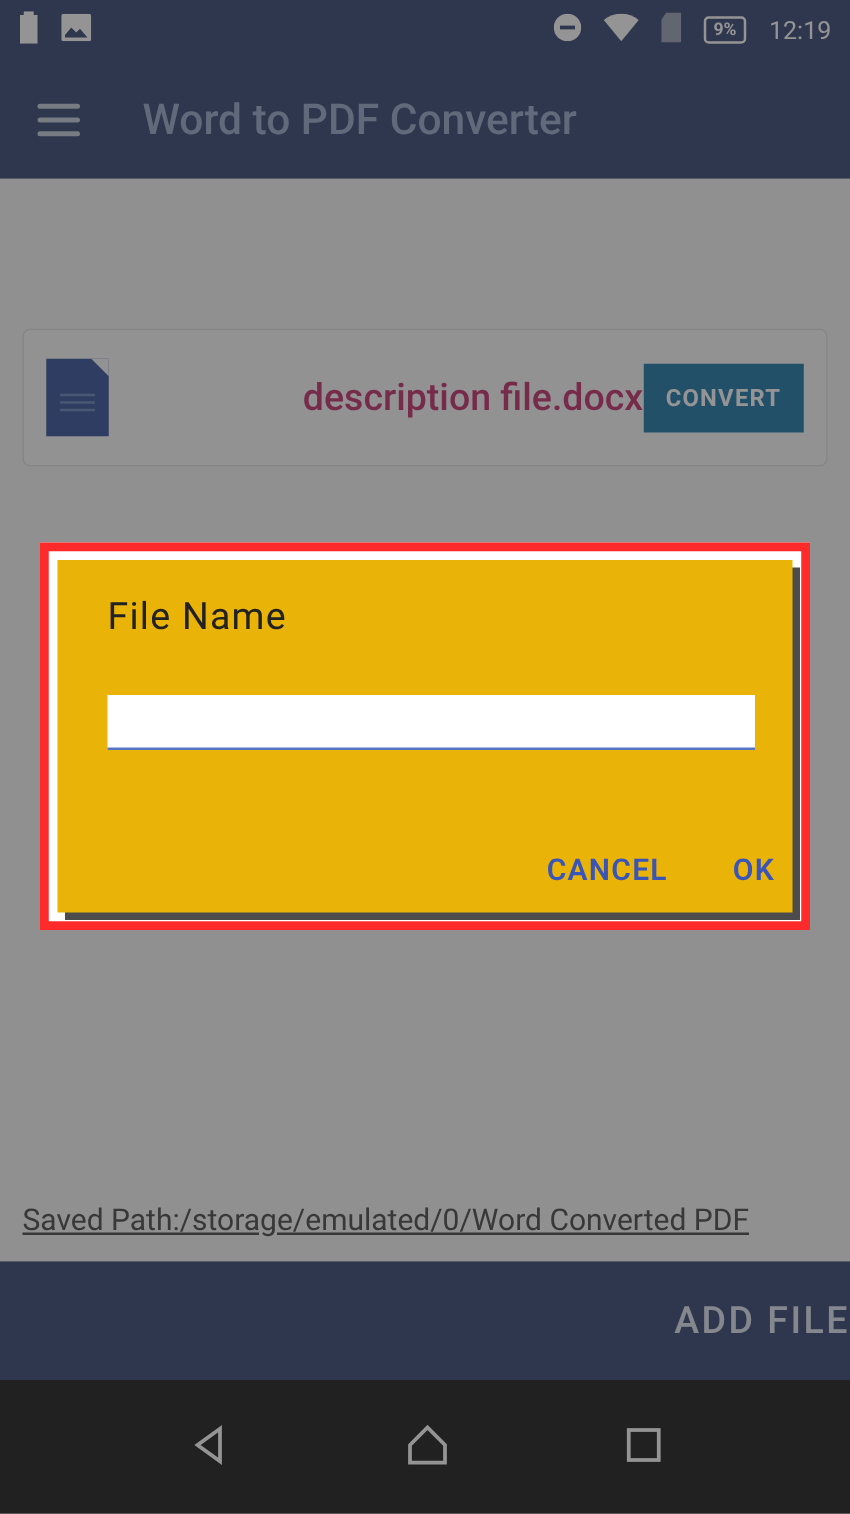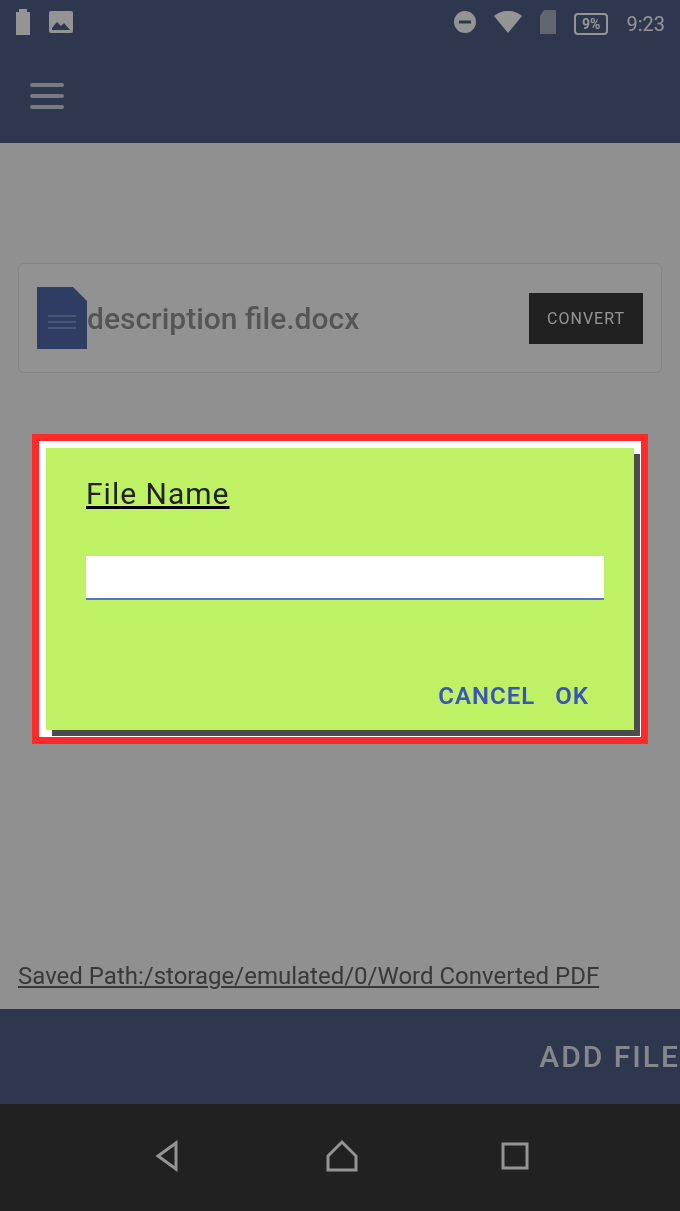--- a/index.html
+++ b/index.html
@@ -106,32 +106,32 @@
       border-width: 0 14px 14px 0;
       border-color: transparent #fbfbfb transparent transparent;
     }
     .file-icon .line {
       width: 28px;
       height: 2px;
       background: #5b79b8;
     }
     .file-name {
       flex: 1;
-      text-align: left;
-      color: #737373;
+      text-align: right;
+      color: #be185d;
       font-size: 30px;
       font-weight: 500;
     }
     .convert-btn {
-      background: #000000;
+      background: #0369a1;
       color: #fff;
       border: none;
       padding: 16px 18px;
-      font-size: 16px;
-      font-weight: 400;
+      font-size: 19px;
+      font-weight: 700;
       letter-spacing: 1px;
     }
     .saved-path {
       position: absolute;
       bottom: 15px;
       left: 18px;
       right: 18px;
       color: #333;
       font-size: 24px;
       line-height: 1.4;
@@ -180,47 +180,46 @@
       width: 616px;
       height: 310px;
       border: 7px solid #ff2b2b;
       background: #fff;
       z-index: 10;
       padding: 7px;
     }
     .dialog-inner {
       width: 100%;
       height: 100%;
-      background: #bef264;
+      background: #eab308;
       position: relative;
       box-shadow: 6px 6px 0px rgba(0,0,0,0.7);
       padding: 28px 30px 0 40px;
-      text-decoration: underline;
     }
     .dialog-title {
       font-size: 30px;
       color: #222;
       letter-spacing: 1px;
     }
     .dialog-input {
       width: 100%;
       border: none;
       border-bottom: 2px solid #5a74c4;
       font-size: 26px;
       padding: 6px 0;
       margin-top: 45px;
       outline: none;
       color: #333;
     }
     .dialog-actions {
       position: absolute;
       bottom: 20px;
-      right: 45px;
-      display: flex;
-      gap: 20px;
+      right: 14px;
+      display: flex;
+      gap: 52px;
     }
     .dialog-btn {
       background: none;
       border: none;
       color: #3a55b8;
       font-size: 24px;
       font-weight: 600;
       letter-spacing: 1px;
     }
   </style>
@@ -252,30 +251,31 @@
       <svg width="28" height="22" viewBox="0 0 28 22">
           <path fill="#fff" d="M14 22L0 5C8 -2 20 -2 28 5z"></path>
         </svg>
     </span>
     <span style="opacity:0.5">
       <svg width="16" height="24" viewBox="0 0 16 24">
           <path fill="#fff" d="M4 0h12v24H0V6z"></path>
         </svg>
     </span>
     <span class="battery-box">9%</span>
-    <span>9:23</span>
+    <span>12:19</span>
   </div>
 </div>
 
 <div class="app-bar">
   <div class="hamburger">
     <span></span>
       <span></span>
       <span></span>
   </div>
+  <div class="app-title">Word to PDF Converter</div>
 </div>
 
 <div class="content-area">
   <div class="file-card">
     <div class="file-icon">
       <div class="line"></div>
         <div class="line"></div>
         <div class="line"></div>
     </div>
     <div class="file-name">description file.docx</div>

